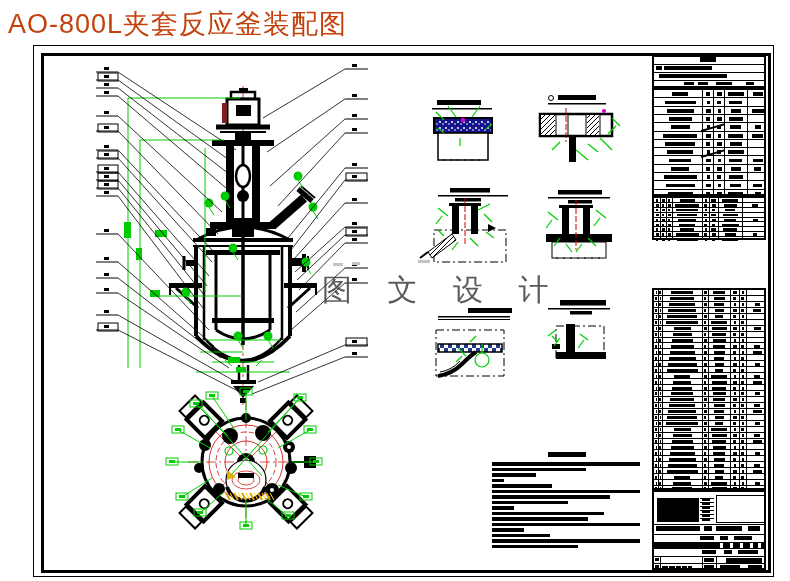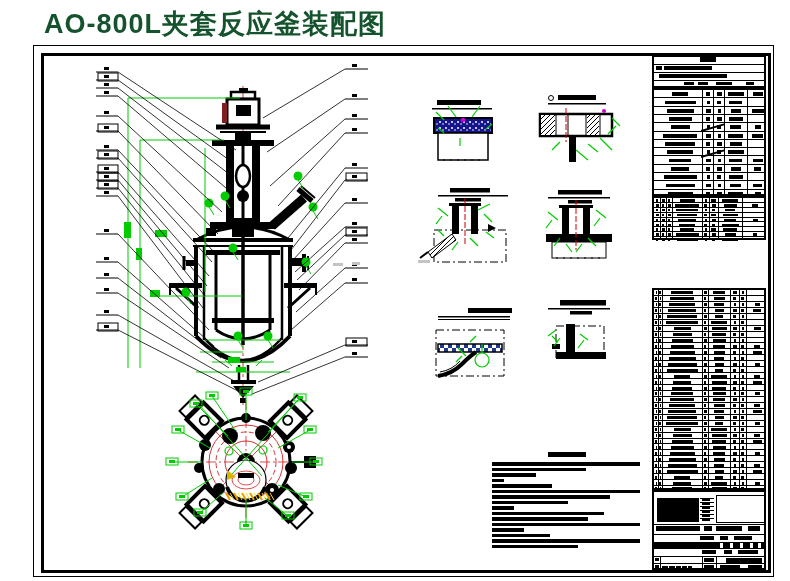--- a/index.html
+++ b/index.html
@@ -1,19 +1,19 @@
 <!DOCTYPE html>
 <html><head>
 <meta charset="utf-8">
 <style>
   html,body{margin:0;padding:0;background:#fff;}
   .stage{position:relative;width:790px;height:581px;background:#fff;overflow:hidden;
          font-family:"Liberation Sans",sans-serif;}
-  .page-title{position:absolute;left:8px;top:6px;font-size:27px;font-weight:bold;
-              color:#14532d;letter-spacing:1px;font-family:"Liberation Sans",sans-serif;margin-left:36px;}
+  .page-title{position:absolute;left:8px;top:6px;font-size:27px;font-weight:normal;
+              color:#c2410c;letter-spacing:1px;font-family:"Liberation Sans",sans-serif;}
   .sheet-outer{position:absolute;left:33px;top:45px;width:739px;height:530px;border:1.5px solid #000;}
   .sheet-inner{position:absolute;left:41px;top:53px;width:724px;height:514px;border:3px solid #000;}
   .cad-svg{position:absolute;left:0;top:0;}
   .watermark{position:absolute;left:322px;top:270px;font-size:30px;color:#3f3f3f;
              letter-spacing:14px;font-family:"Liberation Serif",serif;opacity:.85;white-space:nowrap;}
   .wm-dash{position:absolute;background:#c4c4c4;}
   .bar{position:absolute;background:#000;}
   .panel{position:absolute;border:2px solid #000;box-sizing:border-box;background:#fff;}
   .vline{position:absolute;top:0;bottom:0;width:1px;background:#000;}
   .hline{position:absolute;left:0;right:0;height:1px;background:#000;}
@@ -515,20 +515,21 @@
       <g stroke="#00cc00" stroke-width="1.2" fill="none">
         <line x1="556" y1="330" x2="548" y2="336"></line>
           <line x1="552" y1="336" x2="558" y2="342"></line>
         <line x1="560" y1="338" x2="554" y2="346"></line>
           <line x1="580" y1="334" x2="588" y2="340"></line>
         <line x1="584" y1="340" x2="578" y2="348"></line>
       </g>
     </g>
   </svg>
 
+  <div class="watermark">图 文 设 计</div>
   <div class="wm-dash" style="left:333px;top:263px;width:10px;height:3px"></div>
   <div class="wm-dash" style="left:352px;top:262px;width:8px;height:3px"></div>
   <div class="wm-dash" style="left:418px;top:260px;width:12px;height:3px"></div>
 
   <div class="notes" id="notes">
       <div class="bar" style="left: 56px; top: 0px; width: 38px; height: 5px;"></div>
       <div class="bar" style="left: 0px; top: 10px; width: 148px; height: 3.6px;"></div>
       <div class="bar" style="left: 0px; top: 15.5px; width: 94px; height: 3.6px;"></div>
       <div class="bar" style="left: 0px; top: 21px; width: 44px; height: 3.6px;"></div>
       <div class="bar" style="left: 0px; top: 26.5px; width: 12px; height: 3.6px;"></div>

